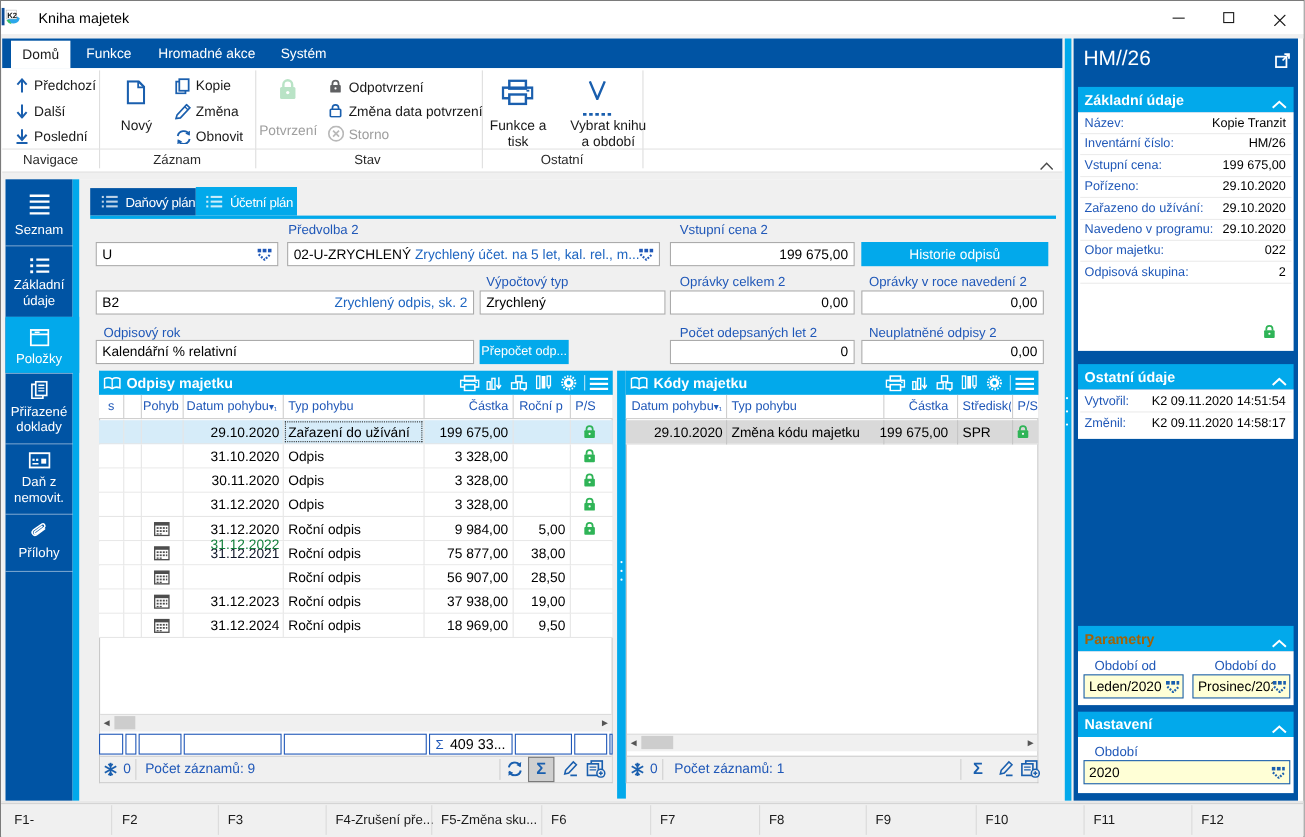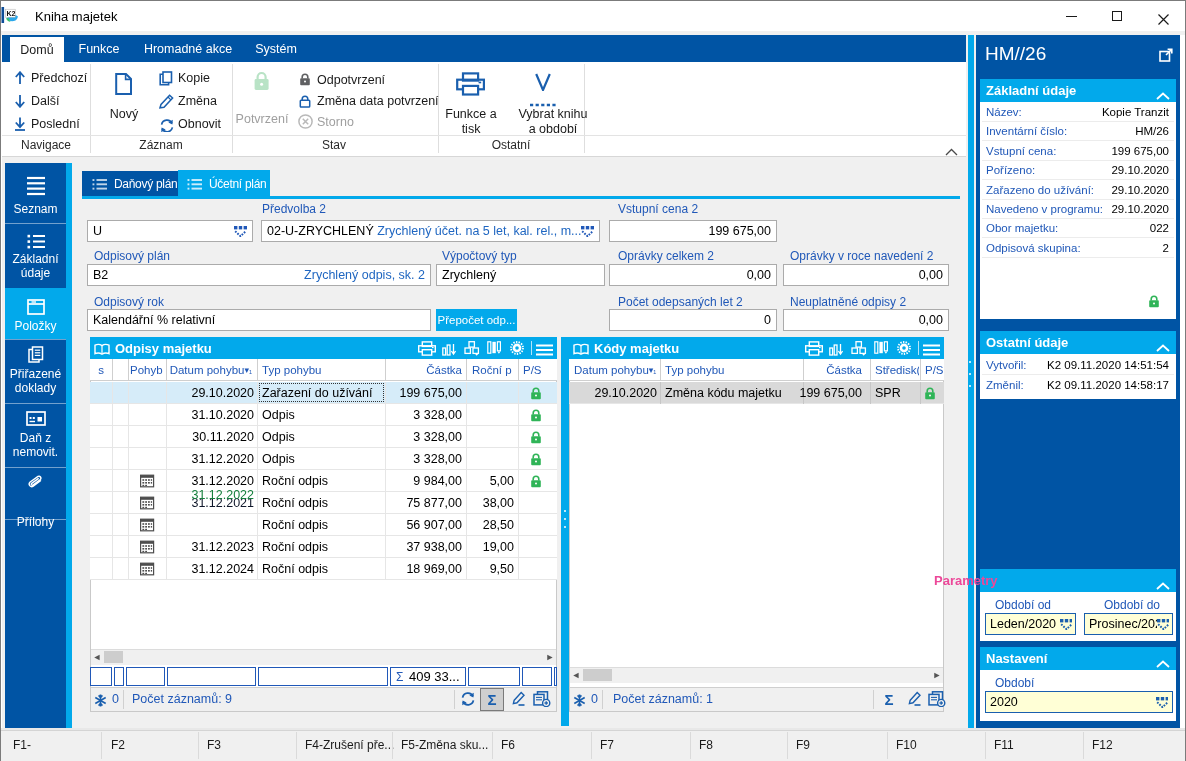--- a/index.html
+++ b/index.html
@@ -180,21 +180,21 @@
       </svg>
     </div>
 <div class="a fxc" style="left:1px;top:430px;width:67px;height:14px;color:#fff;font-size:12px">Daň z</div>
 <div class="a fxc" style="left:1px;top:444px;width:67px;height:14px;color:#fff;font-size:12px">nemovit.</div>
 <div class="a" style="left:4px;top:518px;width:61px;height:1px;background:rgba(255,255,255,.45)"></div>
 <div class="a fxc" style="left:4px;top:472px;width:61px;height:20px">
       <svg width="16" height="16" viewBox="0 0 16 16">
         <path d="M12.1 4.5 L6.3 11.5 a2.6 2.6 0 0 1 -4 -3.3 L8.6 0.9 a1.9 1.9 0 0 1 2.9 2.4 L5.7 10.4 a1 1 0 0 1 -1.6 -1.3 L9.3 2.9" fill="none" stroke="#fff" stroke-width="1.4" stroke-linecap="round" transform="rotate(14 7 7)"></path>
       </svg>
     </div>
-<div class="a fxc" style="left:1px;top:514px;width:67px;height:14px;color:#fff;font-size:12px">Přílohy</div>
+<div class="a fxc" style="left:1px;top:494px;width:67px;height:14px;color:#fff;font-size:12px">Přílohy</div>
 <div class="a" style="left:81px;top:170px;width:96px;height:25px;background:#0054a4"></div>
 <div class="a" style="left:177px;top:169px;width:92px;height:26px;background:#02a9eb"></div>
 <div class="a" style="left:81px;top:195px;width:878px;height:3px;background:#02a9eb"></div>
 <div class="a" style="left:91px;top:176px"><svg width="16" height="13" viewBox="0 0 16 13">
         <line x1="4.5" y1="2" x2="15" y2="2" stroke="#fff" stroke-width="1.9" opacity="0.75"></line>
         <line x1="4.5" y1="6.3" x2="15" y2="6.3" stroke="#fff" stroke-width="1.9" opacity="0.75"></line>
         <line x1="4.5" y1="10.6" x2="15" y2="10.6" stroke="#fff" stroke-width="1.9" opacity="0.75"></line>
         <rect x="0.5" y="1.1" width="1.9" height="1.9" fill="#fff" opacity="0.75"></rect>
         <rect x="0.5" y="5.3999999999999995" width="1.9" height="1.9" fill="#fff" opacity="0.75"></rect>
         <rect x="0.5" y="9.7" width="1.9" height="1.9" fill="#fff" opacity="0.75"></rect>
@@ -204,21 +204,20 @@
         <line x1="4.5" y1="2" x2="15" y2="2" stroke="#fff" stroke-width="1.9" opacity="0.8"></line>
         <line x1="4.5" y1="6.3" x2="15" y2="6.3" stroke="#fff" stroke-width="1.9" opacity="0.8"></line>
         <line x1="4.5" y1="10.6" x2="15" y2="10.6" stroke="#fff" stroke-width="1.9" opacity="0.8"></line>
         <rect x="0.5" y="1.1" width="1.9" height="1.9" fill="#fff" opacity="0.8"></rect>
         <rect x="0.5" y="5.3999999999999995" width="1.9" height="1.9" fill="#fff" opacity="0.8"></rect>
         <rect x="0.5" y="9.7" width="1.9" height="1.9" fill="#fff" opacity="0.8"></rect>
       </svg></div>
 <div class="a fx" style="left:208px;top:174px;height:18px;color:#fff;font-size:12px;letter-spacing:-0.3px">Účetní plán</div>
 <div class="a fx lbl" style="left:261px;top:199px;width:300px;height:18px">Předvolba 2</div>
 <div class="a fx lbl" style="left:617px;top:199px;width:300px;height:18px">Vstupní cena 2</div>
-<div class="a fx lbl" style="left:93px;top:246px;width:300px;height:18px">Odpisový plán</div>
 <div class="a fx lbl" style="left:441px;top:246px;width:300px;height:18px">Výpočtový typ</div>
 <div class="a fx lbl" style="left:617px;top:246px;width:300px;height:18px">Oprávky celkem 2</div>
 <div class="a fx lbl" style="left:789px;top:246px;width:300px;height:18px">Oprávky v roce navedení 2</div>
 <div class="a fx lbl" style="left:93px;top:292px;width:300px;height:18px">Odpisový rok</div>
 <div class="a fx lbl" style="left:617px;top:292px;width:300px;height:18px">Počet odepsaných let 2</div>
 <div class="a fx lbl" style="left:789px;top:292px;width:300px;height:18px">Neuplatněné odpisy 2</div>
 <div class="inp" style="left:86px;top:219px;width:166px;height:22px">U<span style="position:absolute;right:5px;top:5px"><svg width="13" height="11" viewBox="0 0 13 11">
           <rect x="0" y="0" width="3.4" height="3.4" fill="#2058b8"></rect>
           <rect x="4.8" y="0" width="3.4" height="3.4" fill="#2058b8"></rect>
           <rect x="9.6" y="0" width="3.4" height="3.4" fill="#2058b8"></rect>
@@ -227,20 +226,21 @@
 <div class="inp" style="left:260px;top:219px;width:339px;height:22px;padding-right:18px">
       <span style="white-space:nowrap;overflow:hidden">02-U-ZRYCHLENÝ <span style="color:#1f66c1">Zrychlený účet. na 5 let, kal. rel., m...</span></span>
       <span style="position:absolute;right:5px;top:5px"><svg width="13" height="11" viewBox="0 0 13 11">
           <rect x="0" y="0" width="3.4" height="3.4" fill="#2058b8"></rect>
           <rect x="4.8" y="0" width="3.4" height="3.4" fill="#2058b8"></rect>
           <rect x="9.6" y="0" width="3.4" height="3.4" fill="#2058b8"></rect>
           <path d="M1.2 5.2 L6.5 10.2 L11.8 5.2" fill="none" stroke="#2058b8" stroke-width="2" stroke-dasharray="1.7 1.3"></path>
         </svg></span>
     </div>
 <div class="inp fxr" style="left:608px;top:219px;width:168px;height:22px;justify-content:flex-end">199 675,00</div>
+<div class="btn" style="left:782px;top:219px;width:170px;height:22px">Historie odpisů</div>
 <div class="inp" style="left:86px;top:263px;width:344px;height:22px">B2<span style="position:absolute;right:5px;color:#1f66c1">Zrychlený odpis, sk. 2</span></div>
 <div class="inp" style="left:435px;top:263px;width:169px;height:22px">Zrychlený</div>
 <div class="inp fxr" style="left:608px;top:263px;width:168px;height:22px">0,00</div>
 <div class="inp fxr" style="left:782px;top:263px;width:166px;height:22px">0,00</div>
 <div class="inp" style="left:86px;top:308px;width:344px;height:22px">Kalendářní % relativní</div>
 <div class="btn" style="left:435px;top:308px;width:81px;height:22px;font-size:11.5px;overflow:hidden">Přepočet odp...</div>
 <div class="inp fxr" style="left:608px;top:308px;width:168px;height:22px">0</div>
 <div class="inp fxr" style="left:782px;top:308px;width:166px;height:22px">0,00</div>
 <div class="a" style="left:89px;top:336px;width:467px;height:375px;background:#fff;border:1px solid #c9c9c9;border-top:none"></div>
 <div class="a fx" style="left:89px;top:336px;width:467px;height:22px;background:#02a9eb"></div>
@@ -715,21 +715,21 @@
 <div class="a" style="left:1155px;top:337px"><svg width="14" height="8" viewBox="0 0 14 8">
         <path d="M1 7 L7 1.5 L13 7" fill="none" stroke="#fff" stroke-width="1.8"></path>
       </svg></div>
 <div class="a" style="left:979px;top:353px;width:196px;height:45px;background:#fff"></div>
 <div class="a fx" style="left:985px;top:356px;height:16px;color:#2058b8;font-size:11.5px">Vytvořil:</div>
 <div class="a fxr" style="left:979px;top:356px;width:189px;height:16px;font-size:11.5px;color:#000">K2 09.11.2020 14:51:54</div>
 <div class="a" style="left:981px;top:373px;width:192px;height:1px;background:#ececec"></div>
 <div class="a fx" style="left:985px;top:376px;height:16px;color:#2058b8;font-size:11.5px">Změnil:</div>
 <div class="a fxr" style="left:979px;top:376px;width:189px;height:16px;font-size:11.5px;color:#000">K2 09.11.2020 14:58:17</div>
 <div class="a fx" style="left:979px;top:568px;width:196px;height:23px;background:#02a9eb"></div>
-<div class="a fx" style="left:933px;top:570px;height:18px;color:#ec4899;font-size:13px;font-weight:bold">Parametry</div>
+<div class="a fx" style="left:985px;top:570px;height:18px;color:#a16207;font-size:13px;font-weight:bold">Parametry</div>
 <div class="a" style="left:1155px;top:575px"><svg width="14" height="8" viewBox="0 0 14 8">
         <path d="M1 7 L7 1.5 L13 7" fill="none" stroke="#fff" stroke-width="1.8"></path>
       </svg></div>
 <div class="a" style="left:979px;top:591px;width:196px;height:49px;background:#fff"></div>
 <div class="a fx lbl" style="left:994px;top:596px;height:16px">Období od</div>
 <div class="a fx lbl" style="left:1103px;top:596px;height:16px">Období do</div>
 <div class="yinp" style="left:984px;top:612px;width:91px;height:22px">Leden/2020<span style="position:absolute;right:3px;top:5px;background:#ffffd6"><svg width="12" height="11" viewBox="0 0 12 11">
           <rect x="0" y="0" width="3.4" height="3.4" fill="#1a5fae"></rect>
           <rect x="4.8" y="0" width="3.4" height="3.4" fill="#1a5fae"></rect>
           <rect x="9.6" y="0" width="3.4" height="3.4" fill="#1a5fae"></rect>

